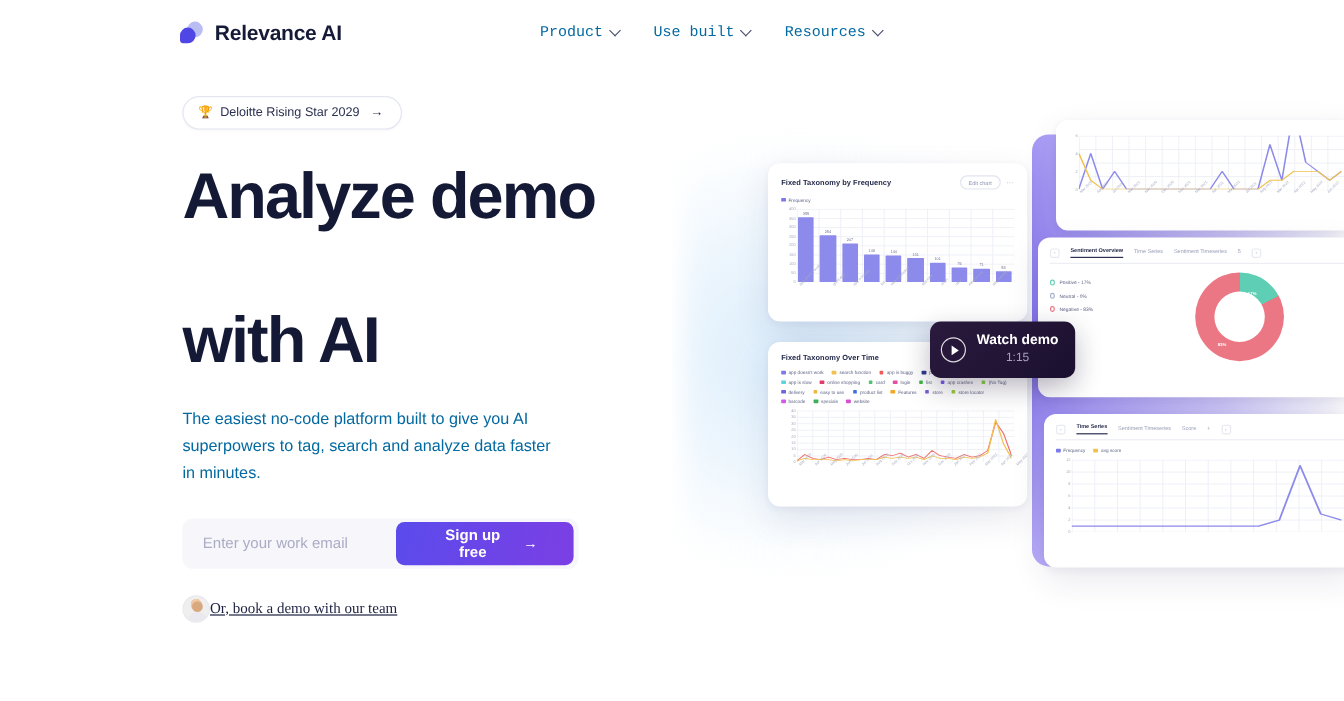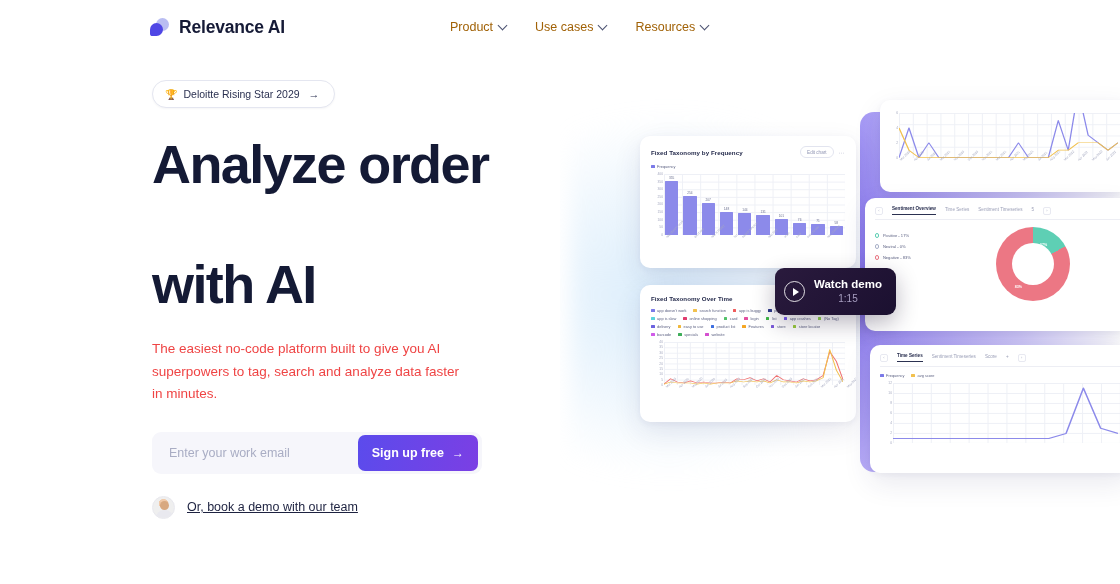--- a/index.html
+++ b/index.html
@@ -27,21 +27,21 @@
   }
   .brand-mark .b2 {
     position: absolute; left: 0; top: 5px; width: 13px; height: 13px;
     border-radius: 50% 50% 50% 20%; background: #4f46e5;
   }
   .brand-name { font-size: 17.5px; font-weight: 700; letter-spacing: -0.2px; color: #151a36; }
 
   .nav-links { position: absolute; left: 450px; display: flex; align-items: center; gap: 28px; }
   .nav-link {
     display: flex; align-items: center; gap: 6px;
-    font-size: 12.5px; font-weight: 500; color: #a16207; cursor: pointer;
+    font-size: 12.5px; font-weight: 500; color: #0369a1; cursor: pointer; font-family: Liberation Mono, monospace;
   }
   .chev { display:block; width: 8px; height: 8px; position: relative; top: -1px; }
   .chev:after {
     content:""; position:absolute; left:0; top:0;
     width: 6px; height: 6px;
     border-right: 1.4px solid #4a5070; border-bottom: 1.4px solid #4a5070;
     transform: rotate(45deg);
   }
   .nav-right { position: absolute; right: 152px; display: flex; align-items: center; gap: 17px; }
   .login { font-size: 12.5px; font-weight: 600; color: #1d2240; cursor: pointer; }
@@ -65,49 +65,49 @@
   .badge .trophy { font-size: 10px; }
   .badge .arr { font-size: 11px; color:#2b3151; margin-left: 3px; }
 
   h1.headline {
     margin-top: 26px;
     font-size: 54px; line-height: 60px; font-weight: 700;
     letter-spacing: -1.6px; color: #141a35;
   }
   p.sub {
     margin-top: 24px;
-    font-size: 13.5px; line-height: 22.5px; color: #ef4444; font-weight: 400;
+    font-size: 13.5px; line-height: 22.5px; color: #0369a1; font-weight: 400;
     max-width: 310px;
   }
 
   .form {
     margin-top: 26px;
     width: 330px; height: 42px;
     background: #f6f6fb; border-radius: 9px;
     display: flex; align-items: center; padding: 4px;
     position: relative;
   }
   .form input {
     flex: 1; border: none; background: transparent; outline: none;
     font-size: 12.5px; color: #2b3151;
     font-family: "Liberation Sans", sans-serif;
     padding-left: 13px;
   }
   .form input::placeholder { color: #a9adc4; }
   .cta {
-    height: 36px; padding: 0 14px;
+    height: 36px; padding: 0 30px;
     background: linear-gradient(100deg, #5b4bec 0%, #7b3fe4 100%);
     border: none; border-radius: 7px; color: #fff;
     font-size: 12.5px; font-weight: 700; cursor: pointer;
     display: flex; align-items: center; gap: 8px;
     font-family: "Liberation Sans", sans-serif;
   }
   .cta .arr { font-size: 12px; font-weight: 500; }
 
-  .demo-row { margin-top: 22px; display: flex; align-items: center; gap: 12px; }
+  .demo-row { margin-top: 22px; display: flex; align-items: center; gap: 0; font-family: Liberation Serif, serif; }
   .avatar {
     width: 23px; height: 23px; border-radius: 50%;
     background: radial-gradient(circle at 50% 32%, #f0c9a8 0 26%, #efefef 27% 100%);
     border: 1px solid #e8e8ee; overflow: hidden; position: relative;
   }
   .avatar:after {
     content:""; position:absolute; left: 3px; bottom: 0; width: 17px; height: 8px;
     background: #e9e9ef; border-radius: 8px 8px 0 0;
   }
   .avatar:before {
@@ -261,40 +261,40 @@
       </div>
       <div class="brand-name">Relevance AI</div>
     </div>
 
     <div class="nav-links">
       <div class="nav-link">
         <span>Product</span>
         <span class="chev"></span>
       </div>
       <div class="nav-link">
-        <span>Use cases</span>
+        <span>Use built</span>
         <span class="chev"></span>
       </div>
       <div class="nav-link">
         <span>Resources</span>
         <span class="chev"></span>
       </div>
     </div>
 
   </div>
 
   <div class="hero-left">
     <div class="badge">
       <span class="trophy">🏆</span>
       <span>Deloitte Rising Star 2029</span>
       <span class="arr">→</span>
     </div>
 
     <h1 class="headline">
-      <span>Analyze order</span><br>
+      <span>Analyze demo</span><br>
       <br>
       <span>with AI</span>
     </h1>
 
     <p class="sub">The easiest no-code platform built to give you AI superpowers to tag, search and analyze data faster in minutes.</p>
 
     <div class="form">
       <input type="text" placeholder="Enter your work email" style="">
       <button class="cta">
         <span>Sign up free</span>

